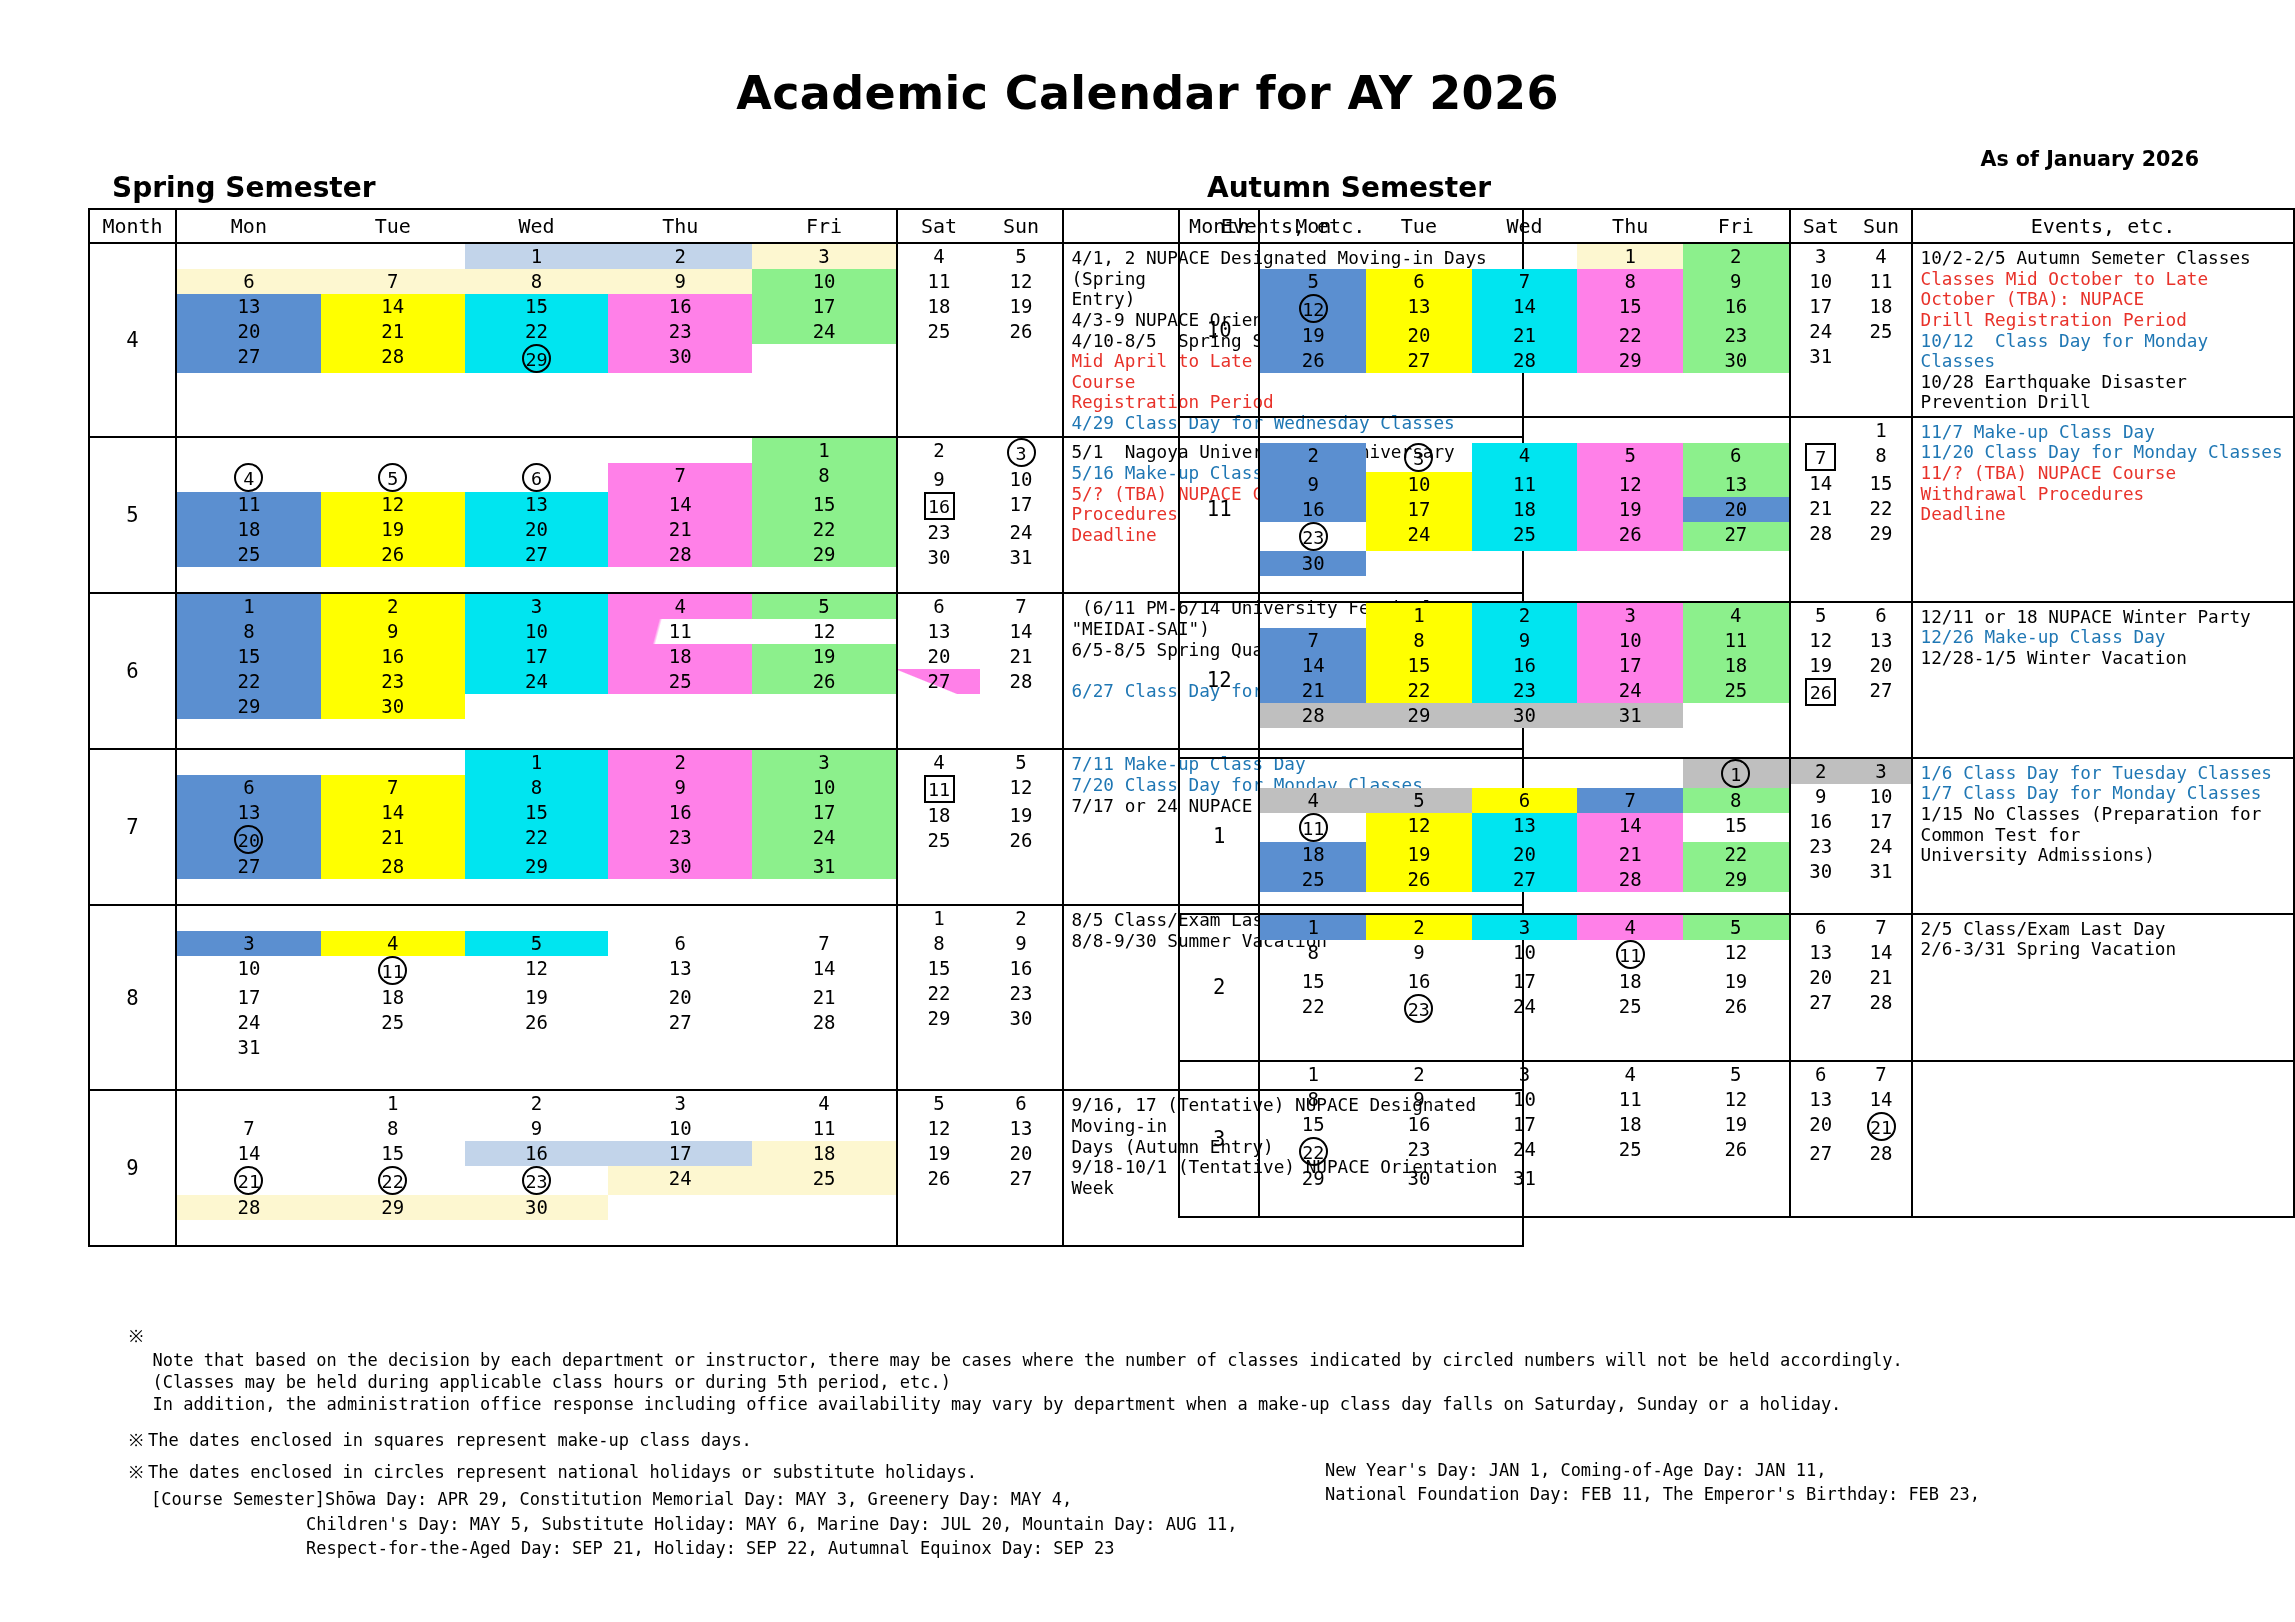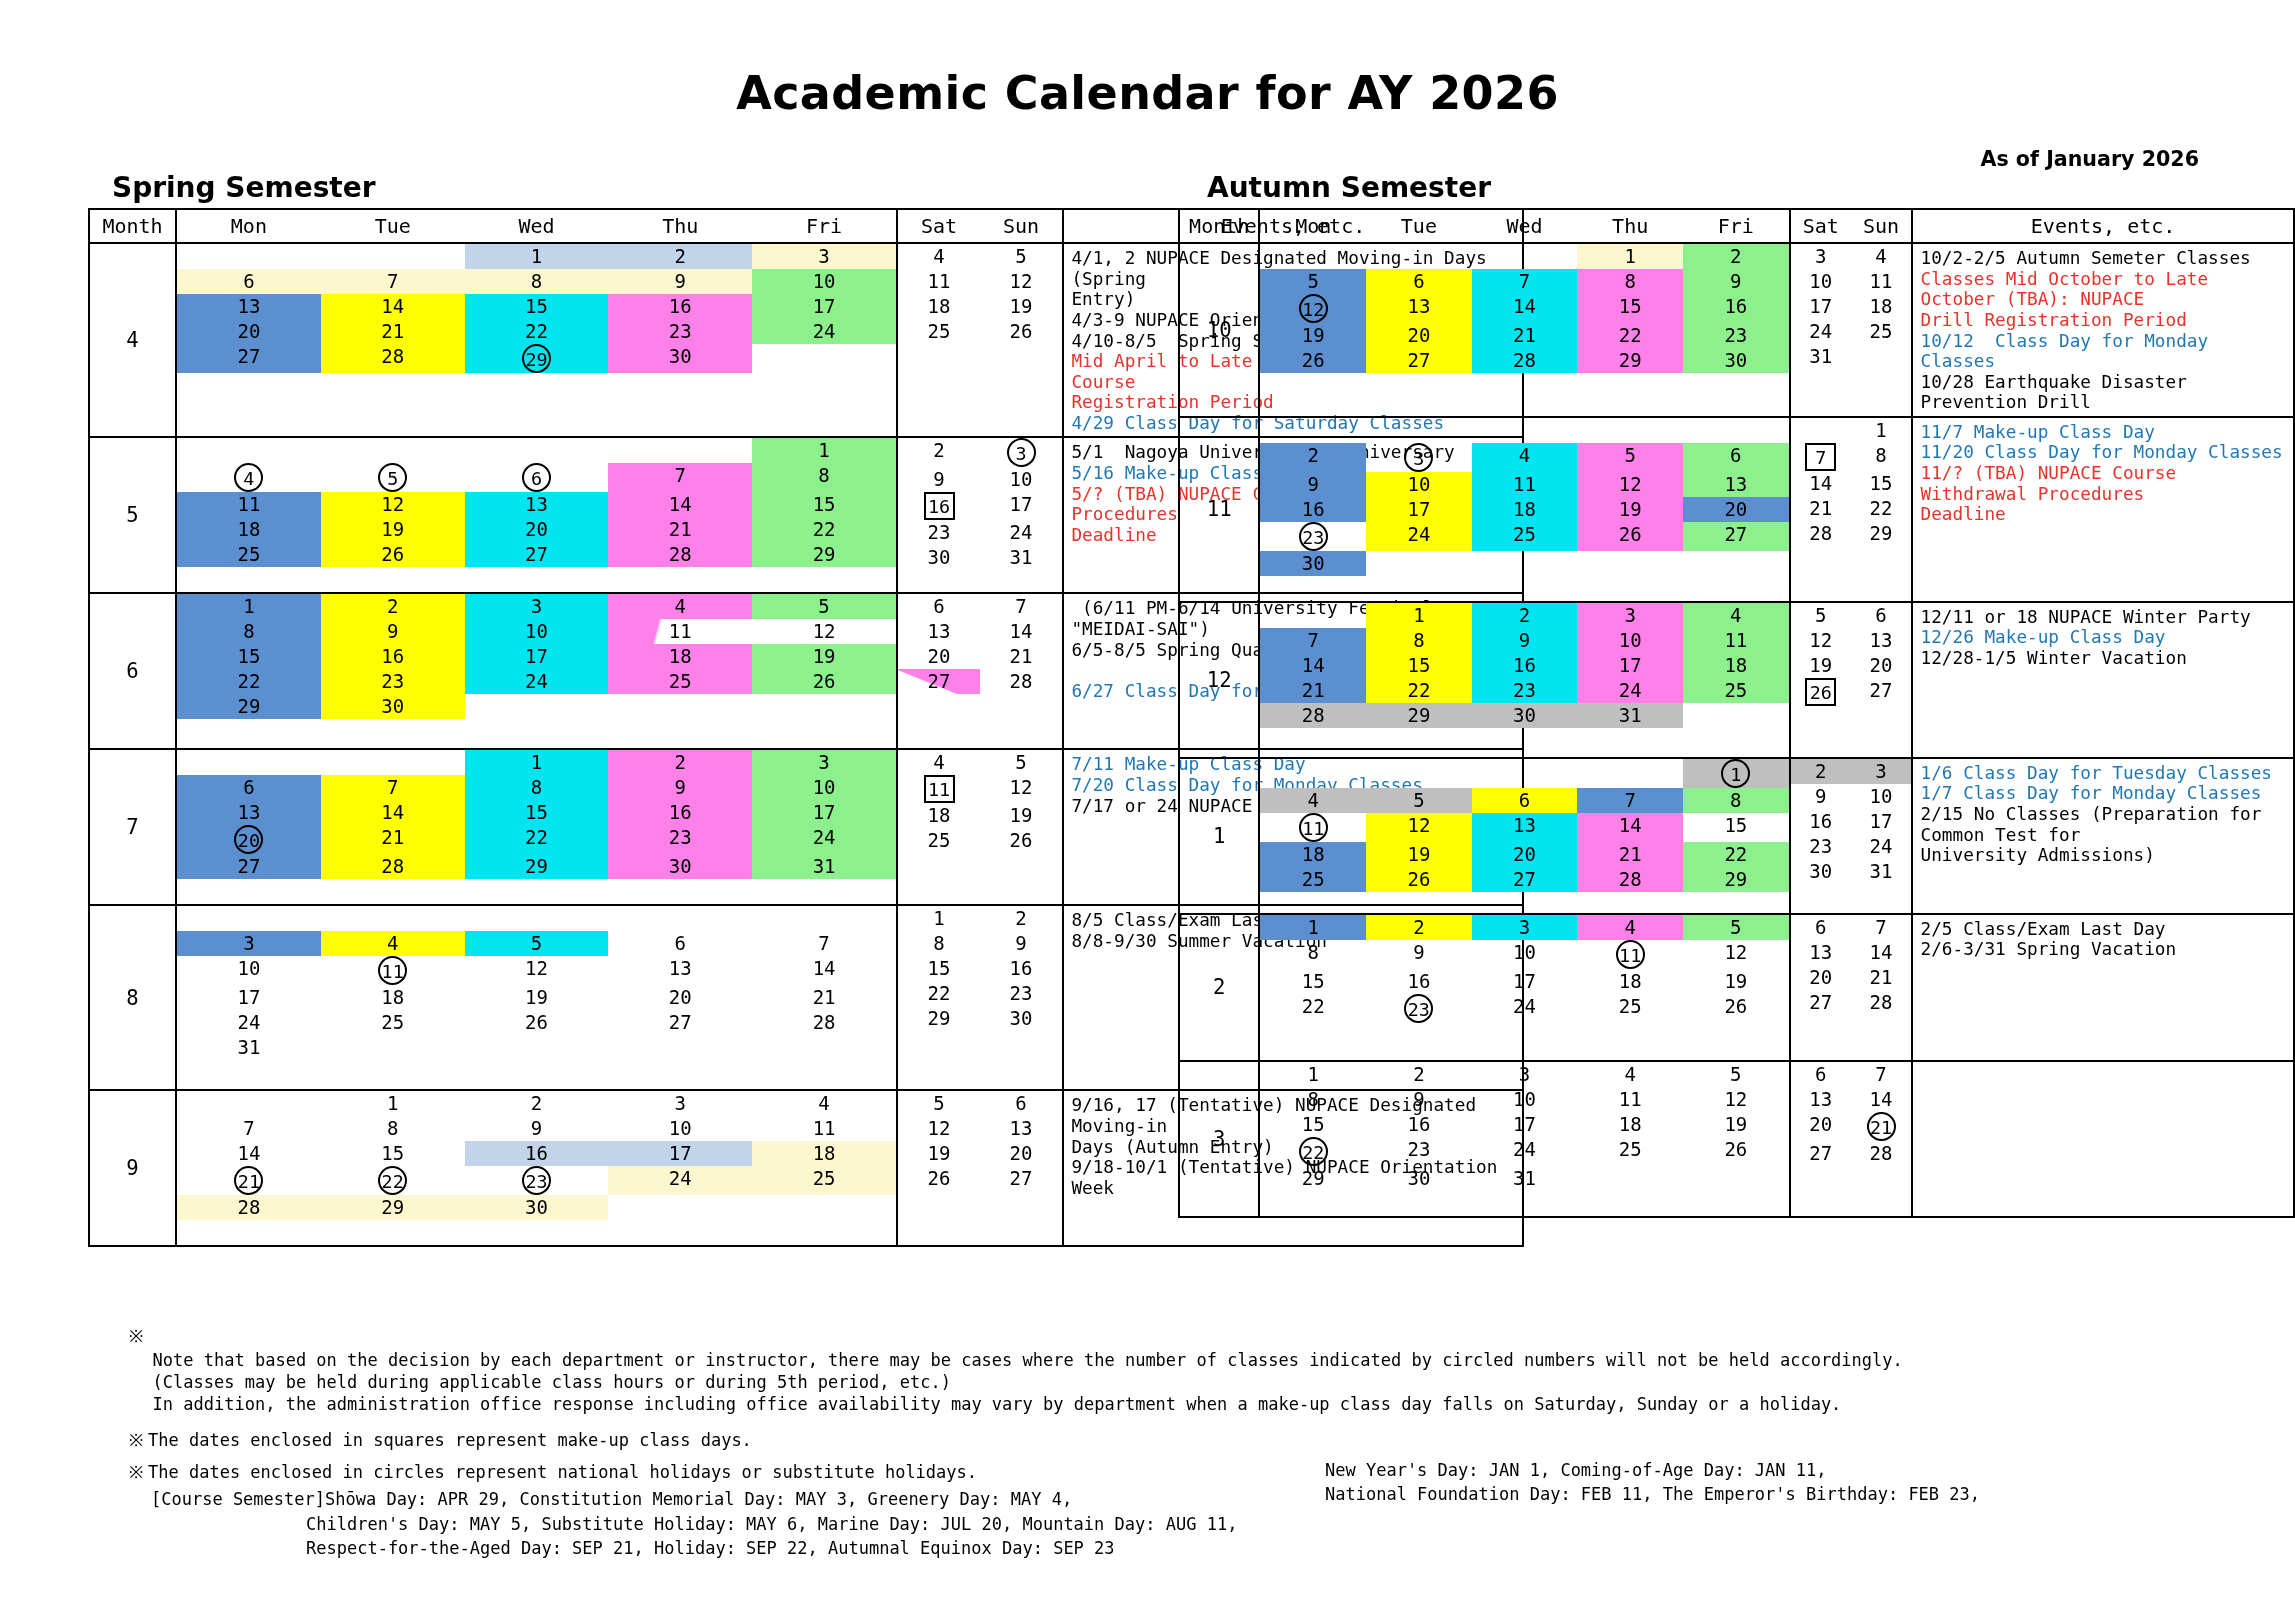--- a/index.html
+++ b/index.html
@@ -219,21 +219,21 @@
               </tbody>
             </table>
           </td>
           <td class="ev-c">
             <div class="ev-line ev-black">4/1, 2 NUPACE Designated Moving-in Days (Spring</div>
             <div class="ev-line ev-black">Entry)</div>
             <div class="ev-line ev-black">4/3-9 NUPACE Orientation Week</div>
             <div class="ev-line ev-black">4/10-8/5  Spring Semester Classes</div>
             <div class="ev-line ev-red">Mid April to Late April (TBA): NUPACE Course</div>
             <div class="ev-line ev-red">Registration Period</div>
-            <div class="ev-line ev-blue">4/29 Class Day for Saturday Classes</div>
+            <div class="ev-line ev-blue">4/29 Class Day for Wednesday Classes</div>
           </td>
         </tr>
         <tr class="monthrow" style="height:156px">
           <td class="month-c">5</td>
           <td class="days-c">
             <table class="grid">
               <tbody>
                 <tr>
                   <td style=""></td>
                   <td style=""></td>
@@ -957,21 +957,21 @@
                 <tr>
                   <td style="">30</td>
                   <td style="">31</td>
                 </tr>
               </tbody>
             </table>
           </td>
           <td class="ev-c">
             <div class="ev-line ev-blue">1/6 Class Day for Tuesday Classes</div>
             <div class="ev-line ev-blue">1/7 Class Day for Monday Classes</div>
-            <div class="ev-line ev-black">2/15 No Classes (Preparation for Common Test for</div>
+            <div class="ev-line ev-black">1/15 No Classes (Preparation for Common Test for</div>
             <div class="ev-line ev-black">University Admissions)</div>
           </td>
         </tr>
         <tr class="monthrow" style="height:147px">
           <td class="month-c">2</td>
           <td class="days-c">
             <table class="grid">
               <tbody>
                 <tr>
                   <td style="background:#5b8fd0;">1</td>

